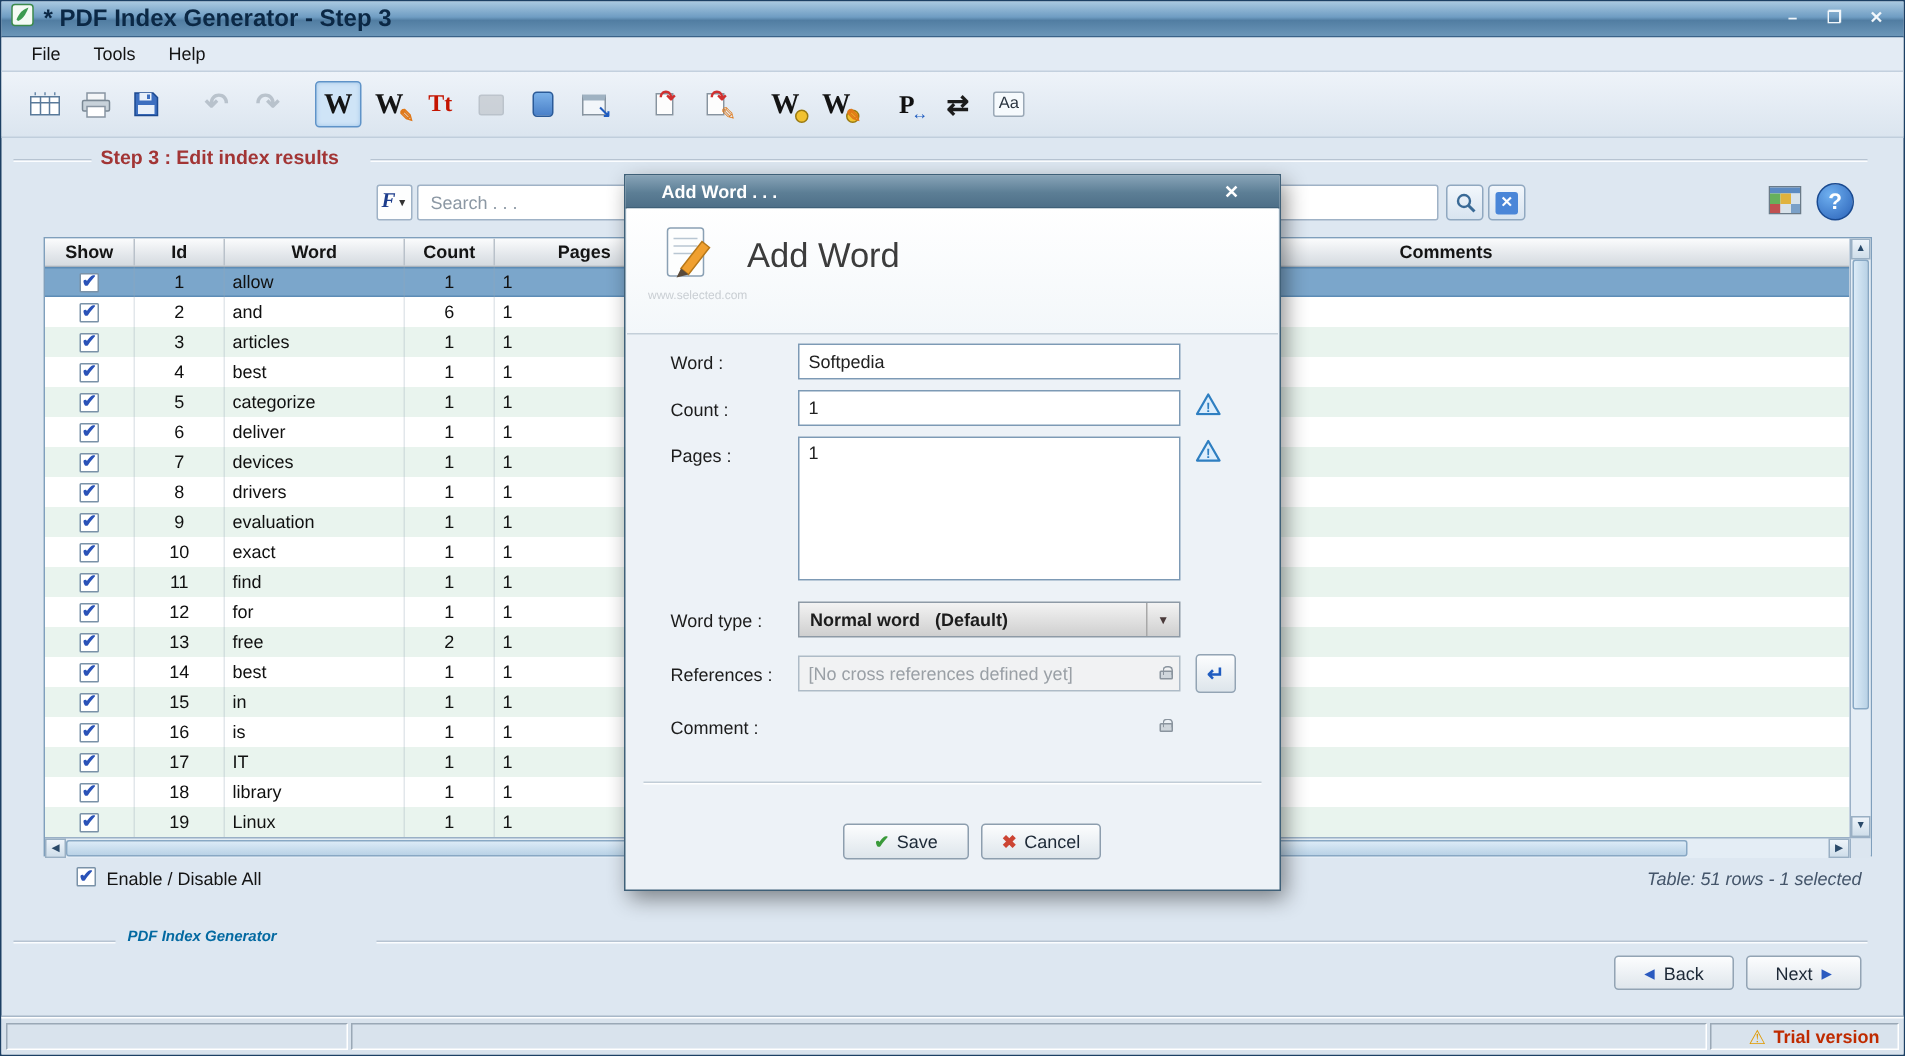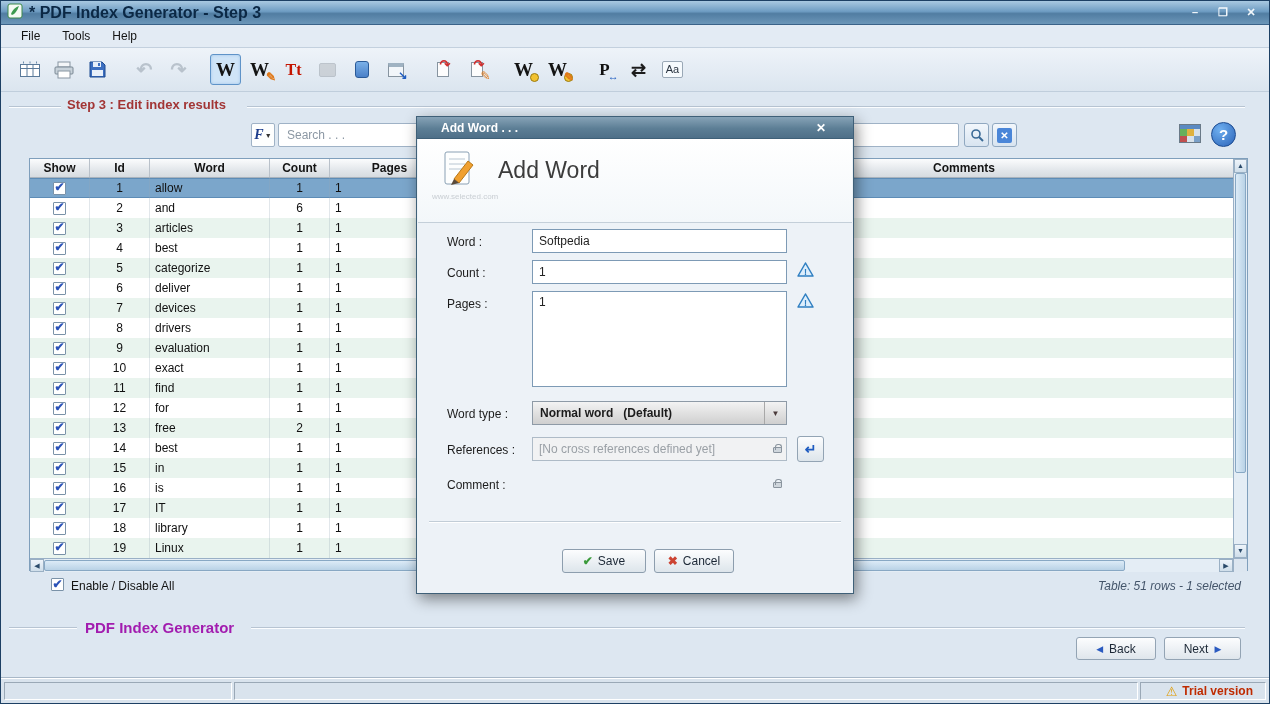--- a/index.html
+++ b/index.html
@@ -115,21 +115,21 @@
 
   
   .enable-row{position:absolute;left:0;top:575px;right:0;height:20px}
   .enable-row .cb{position:absolute;left:50px;top:2px}
   .enable-label{position:absolute;left:70px;top:3px;font-size:12px;color:#141414}
   .table-status{position:absolute;right:28px;top:3px;font-size:12px;font-style:italic;color:#44556a}
 
   .brand-row{position:absolute;left:0;top:615px;right:0;height:24px}
   .brand-row .etch.l{left:8px;width:68px}
   .brand-row .etch.r{left:250px;right:24px}
-  .brand-text{position:absolute;left:84px;top:3px;font-size:15px;font-weight:bold;color:#a21caf}
+  .brand-text{position:absolute;left:84px;top:3px;font-size:10px;font-weight:bold;font-style:italic;color:#0369a1}
 
   .navbtn{position:absolute;top:636px;height:23px;border:1px solid #93a4b4;border-radius:3px;
     background:linear-gradient(#fcfdfe,#dfe6ec);font-size:12px;color:#1c2836;
     display:flex;align-items:center;justify-content:center;gap:6px}
   .navbtn .arr{color:#2a5ac0;font-size:9px}
   .back-btn{left:1075px;width:80px}
   .next-btn{left:1163px;width:77px}
 
   
   .statusbar{position:absolute;left:0;top:677px;right:0;bottom:0;background:#d9e3ed;

